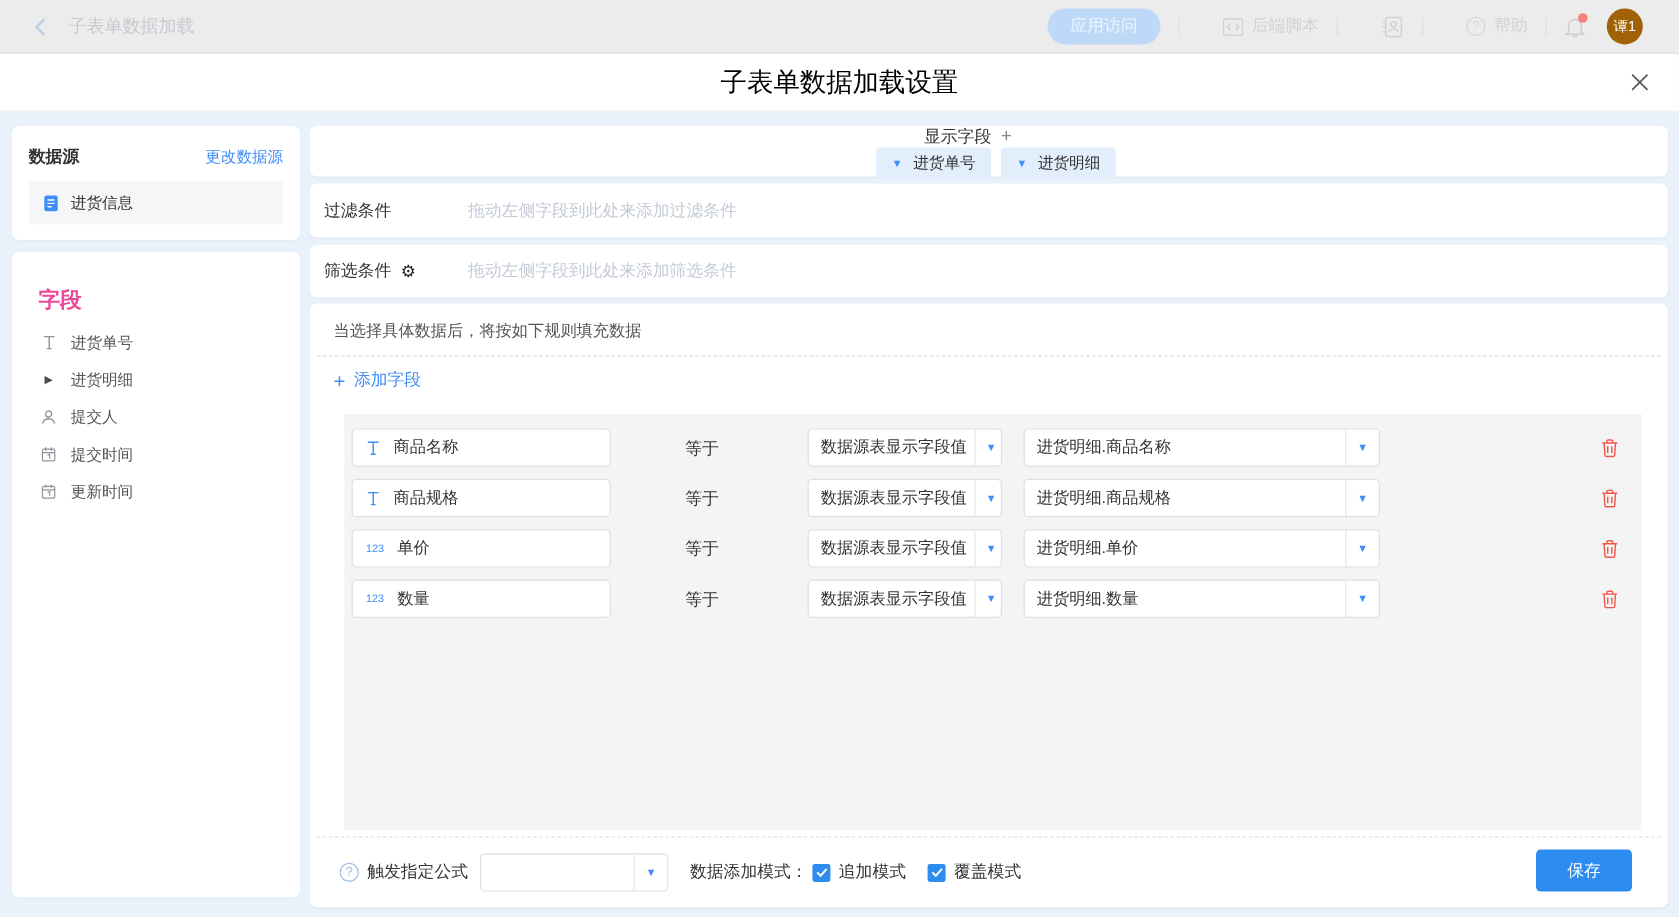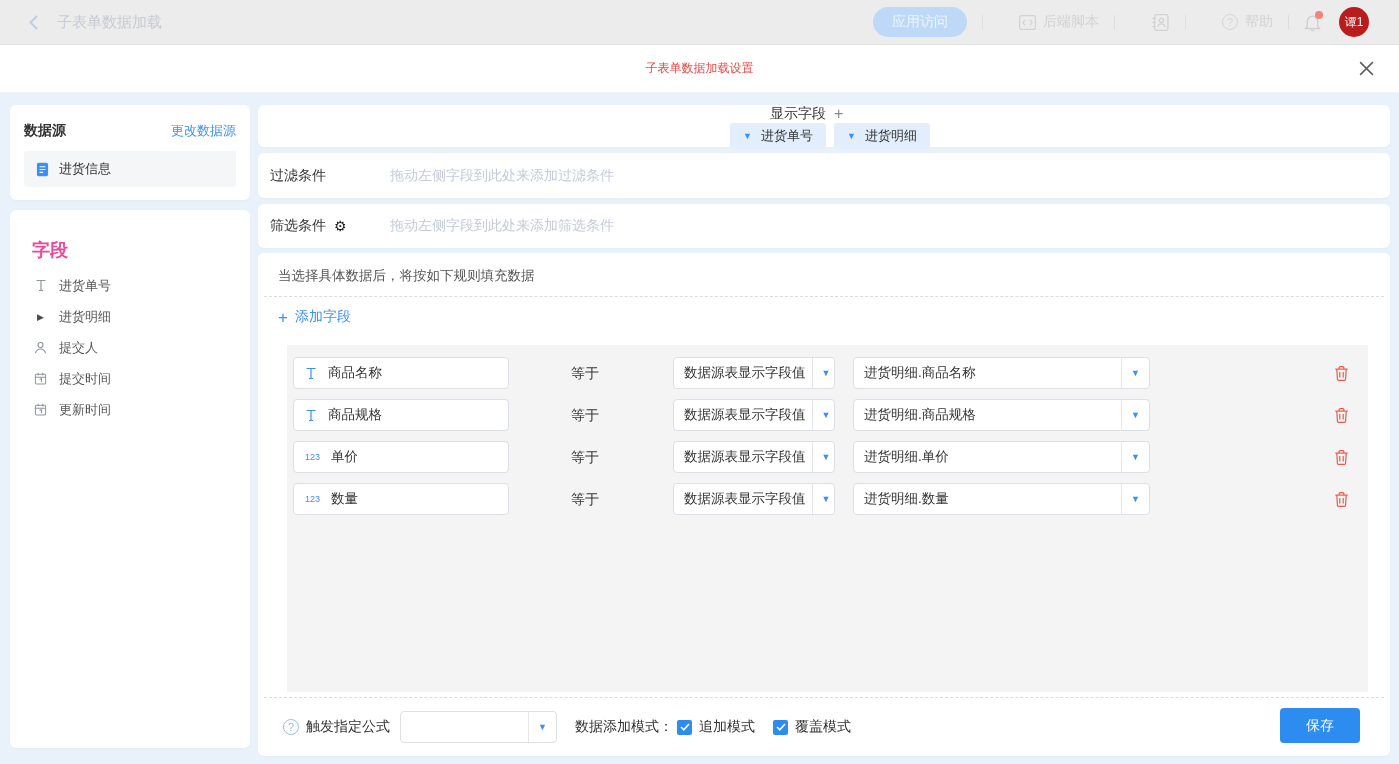--- a/index.html
+++ b/index.html
@@ -14,28 +14,28 @@
   .topbar-right { margin-left:auto; display:flex; align-items:center; }
   .pill { padding:6px 19px; border-radius:16px; background:#bed9f7; color:#ecf4fd;
     font-size:14px; border:none; cursor:pointer; }
   .tb-sep { width:1px; height:15px; background:#dedede; margin:0 15px; }
   .tb-item { display:flex; align-items:center; gap:7px; color:#d2d2d2; font-size:14px; cursor:pointer;padding-left:21px; }
   .help-circle { width:16px; height:16px; border:1.4px solid #d6d6d6; border-radius:50%;
     color:#d6d6d6; font-size:11px; display:flex; align-items:center; justify-content:center; }
   .bell-wrap { position:relative; cursor:pointer; display:flex; }
   .bell-dot { position:absolute; top:-2px; right:-2px; width:8px; height:8px;
     background:#f2827b; border-radius:50%; }
-  .avatar { width:30px; height:30px; border-radius:50%; background:#b91c1c; color:#fff;
+  .avatar { width:30px; height:30px; border-radius:50%; background:#a16207; color:#fff;
     font-size:12px; display:flex; align-items:center; justify-content:center;
     margin-left:18px; margin-right:30px; cursor:pointer; }
 
   
   .dlg-header { height:48px; background:#fff; position:relative; display:flex;
     align-items:center; justify-content:center; border-bottom:1px solid #eef2f8; }
-  .dlg-title { font-size:12px; color:#ef4444; }
+  .dlg-title { font-size:22px; color:#000000; }
   .dlg-close { position:absolute; right:24px; top:15px; cursor:pointer; display:flex; }
 
   
   .content { position:relative; height:671px; background:#e9f1fb; }
   .card { position:absolute; background:#fff; border-radius:6px;
     box-shadow:0 1px 2px rgba(30,60,110,0.03); }
 
   
   #ds-card { left:10px; top:12px; width:240px; height:95px; }
   .ds-head { display:flex; justify-content:space-between; align-items:center;

